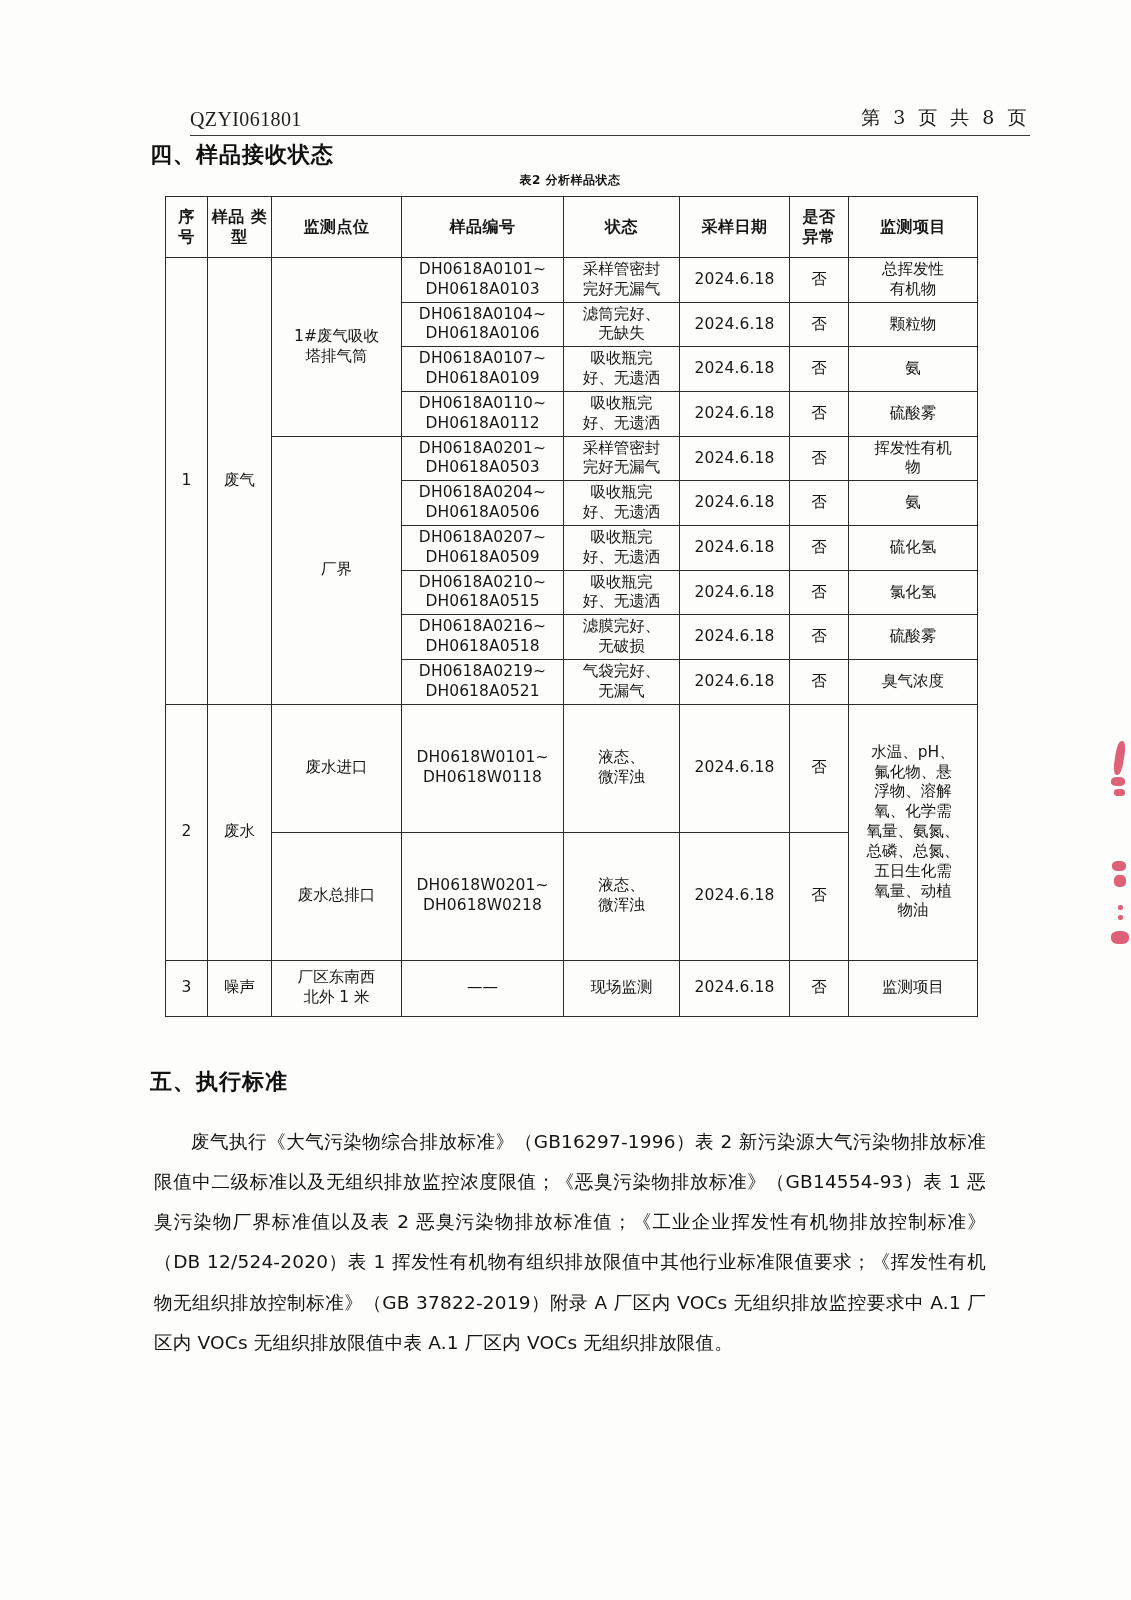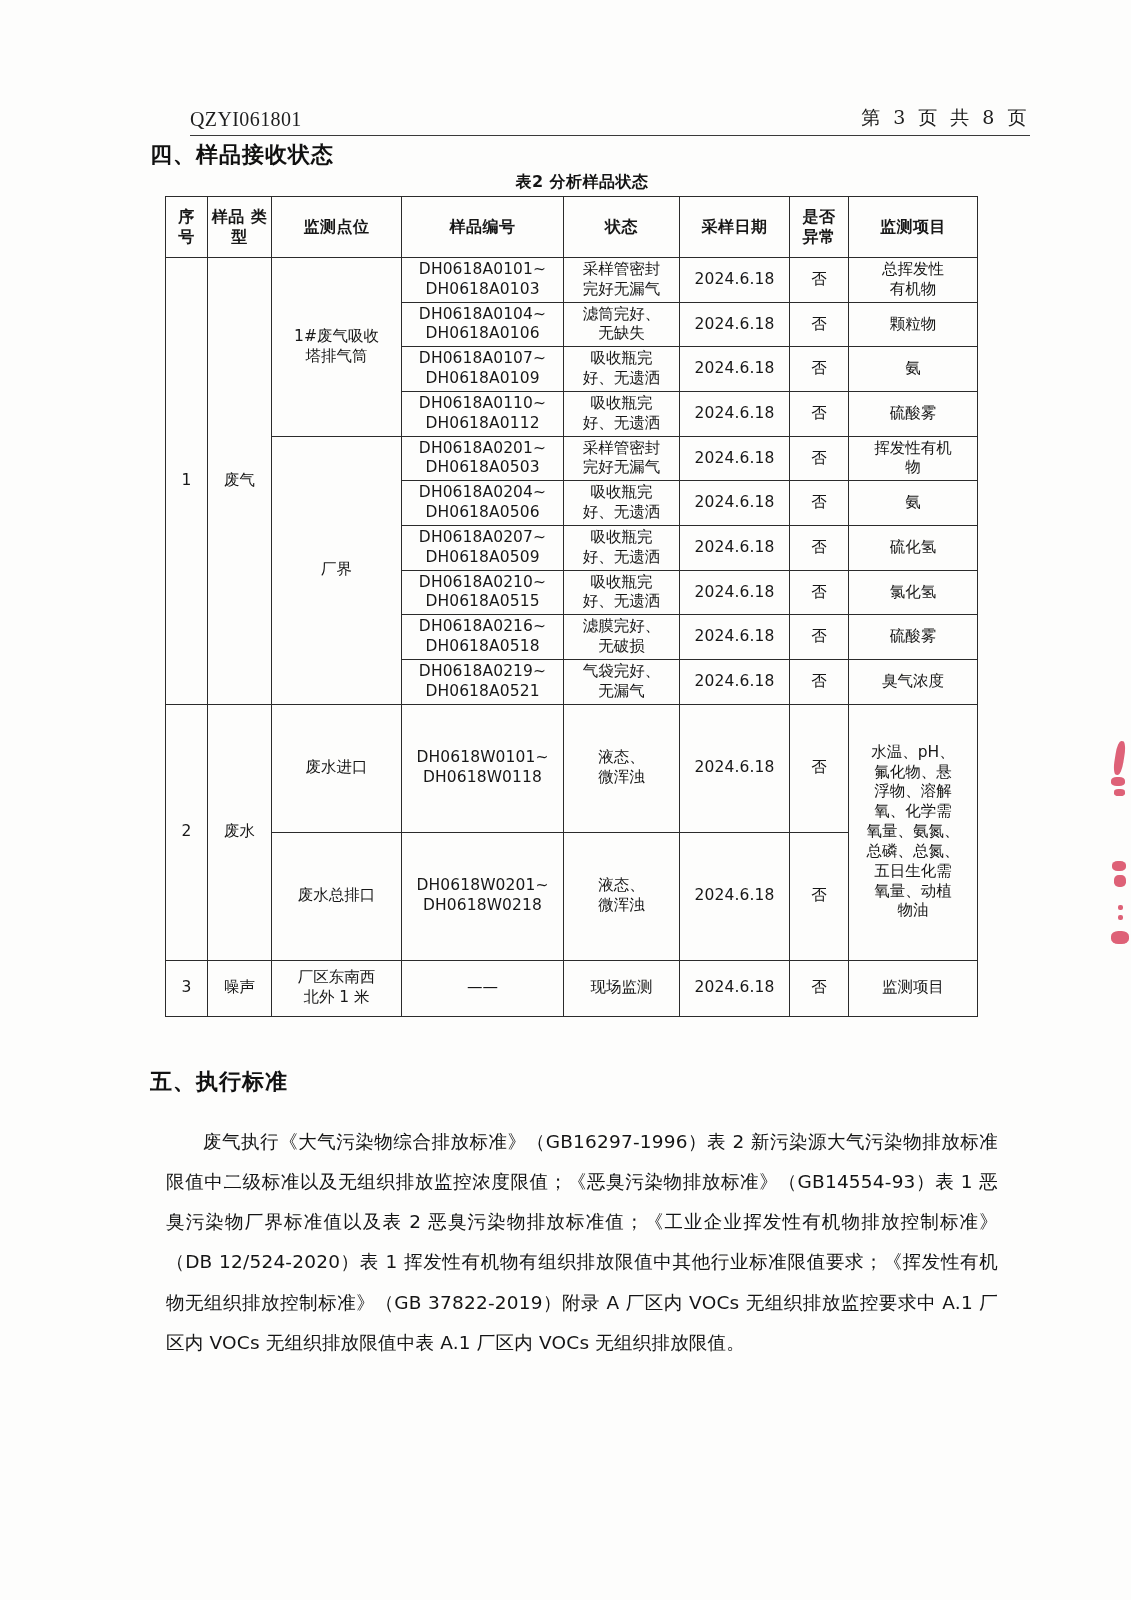--- a/index.html
+++ b/index.html
@@ -64,25 +64,25 @@
     font-weight: bold;
     letter-spacing: 1px;
     color: #111;
     font-family: Liberation Serif, serif;
   }
   #sec4 { top: 140px; }
   #sec5 { top: 1067px; }
 
   .table-caption {
     position: absolute;
-    left: 12px;
+    left: 0;
     top: 172px;
     width: 840px;
     text-align: center;
-    font-size: 16px;
+    font-size: 12px;
     font-weight: bold;
     letter-spacing: .5px;
     font-family: "DejaVu Sans", "Liberation Sans", sans-serif;
     color: #141414;
   }
 
   
   .tbl-wrap {
     position: absolute;
     left: 15px;
@@ -125,21 +125,21 @@
   td.status-cell, td.item-cell, td.point-cell {
     white-space: pre-line;
   }
   td.group-cell {
     font-size: 16px;
   }
 
   
   .std-para {
     position: absolute;
-    left: 16px;
+    left: 4px;
     top: 1122px;
     width: 832px;
     font-family: "DejaVu Sans", "Liberation Sans", sans-serif;
     font-size: 18.5px;
     line-height: 2.17;
     text-align: justify;
     text-indent: 2em;
     letter-spacing: .2px;
     color: #141414;
   }

